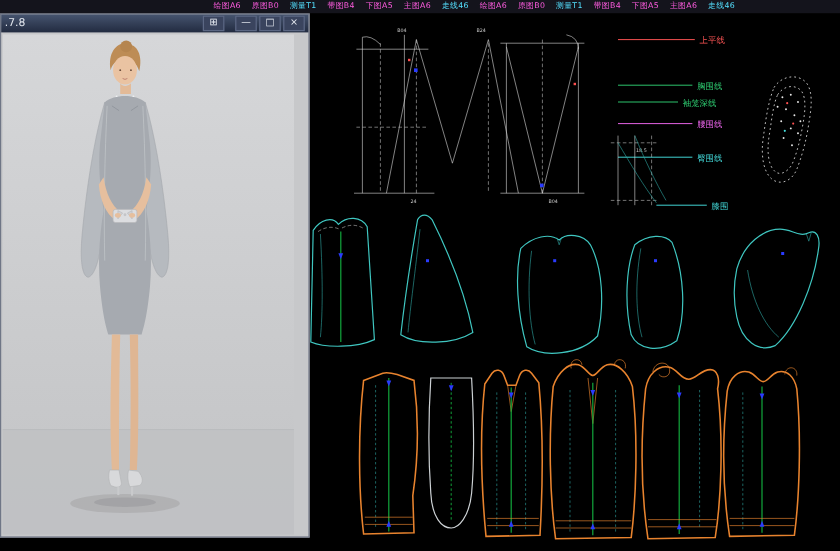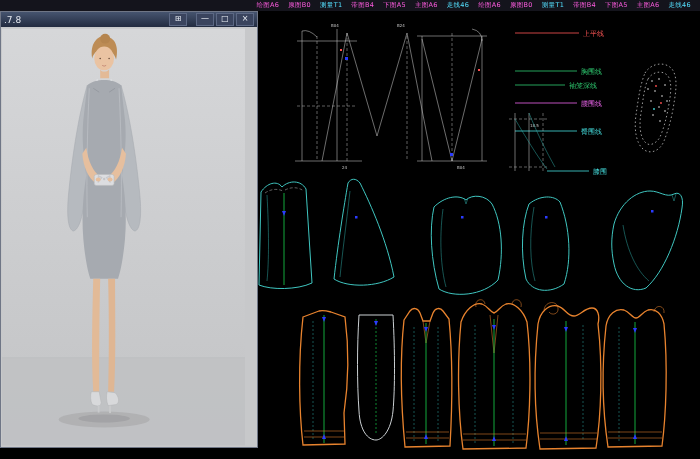--- a/index.html
+++ b/index.html
@@ -1,21 +1,21 @@
 <!DOCTYPE html>
 <html><head>
 <meta charset="utf-8">
 <style>
   html,body{margin:0;padding:0;}
   body{width:700px;height:459px;background:#000;position:relative;overflow:hidden;
        font-family:"DejaVu Sans",sans-serif;}
   
   .menubar{position:absolute;left:0;top:0;width:700px;height:11px;background:#14141c;
            display:flex;align-items:center;box-sizing:border-box;padding-left:178px;
-           font-size:6.5px;line-height:11px;white-space:nowrap;z-index:5;justify-content:flex-end;}
+           font-size:6.5px;line-height:11px;white-space:nowrap;z-index:5;}
   .menu-item{margin-right:9px;letter-spacing:.3px;cursor:default;}
   
   .photo-window{position:absolute;left:0;top:11px;width:258px;height:437px;
                 background:#c7c8ca;border:1px solid #6f7686;box-sizing:border-box;z-index:4;}
   .titlebar{height:15px;background:linear-gradient(#46546f,#222b40);display:flex;
             align-items:center;padding:0 3px;color:#e3e7ee;font-size:9px;}
   .title-text{flex:0 0 auto;}
   .title-spacer{flex:1 1 auto;}
   .win-btn{width:16px;height:11px;background:#3a445e;border:1px solid #5c6884;color:#e9edf4;
            font-size:8px;line-height:9px;text-align:center;margin-left:2px;cursor:default;}

